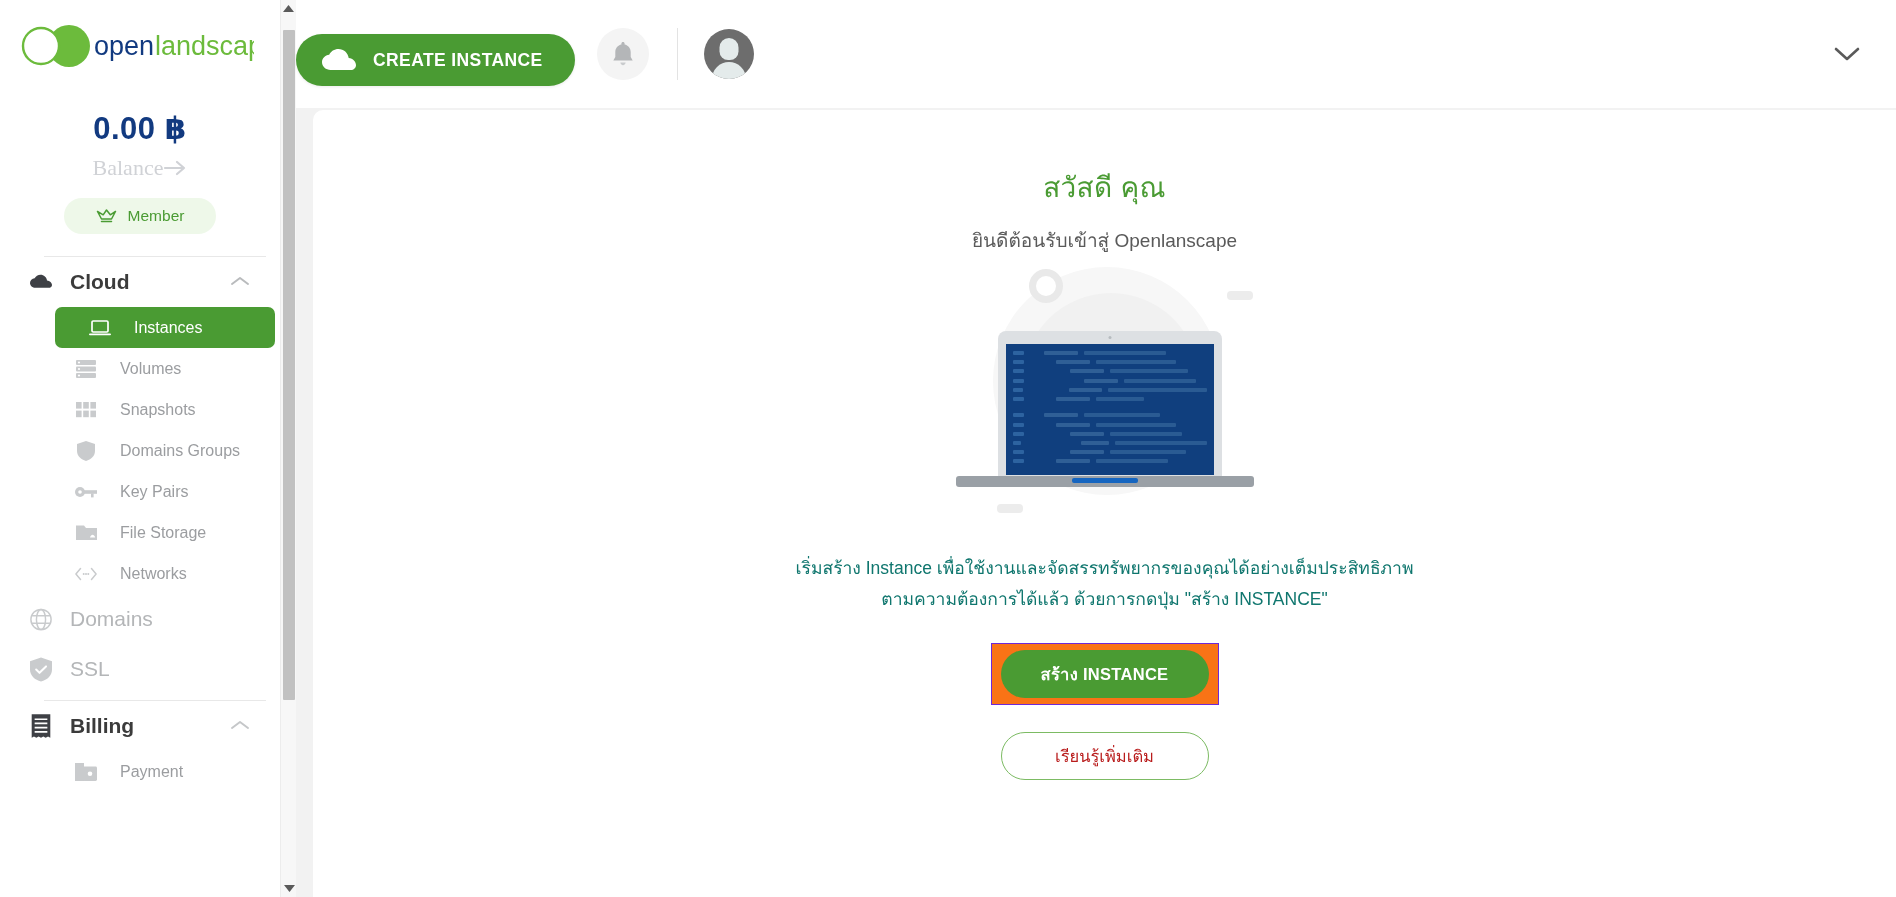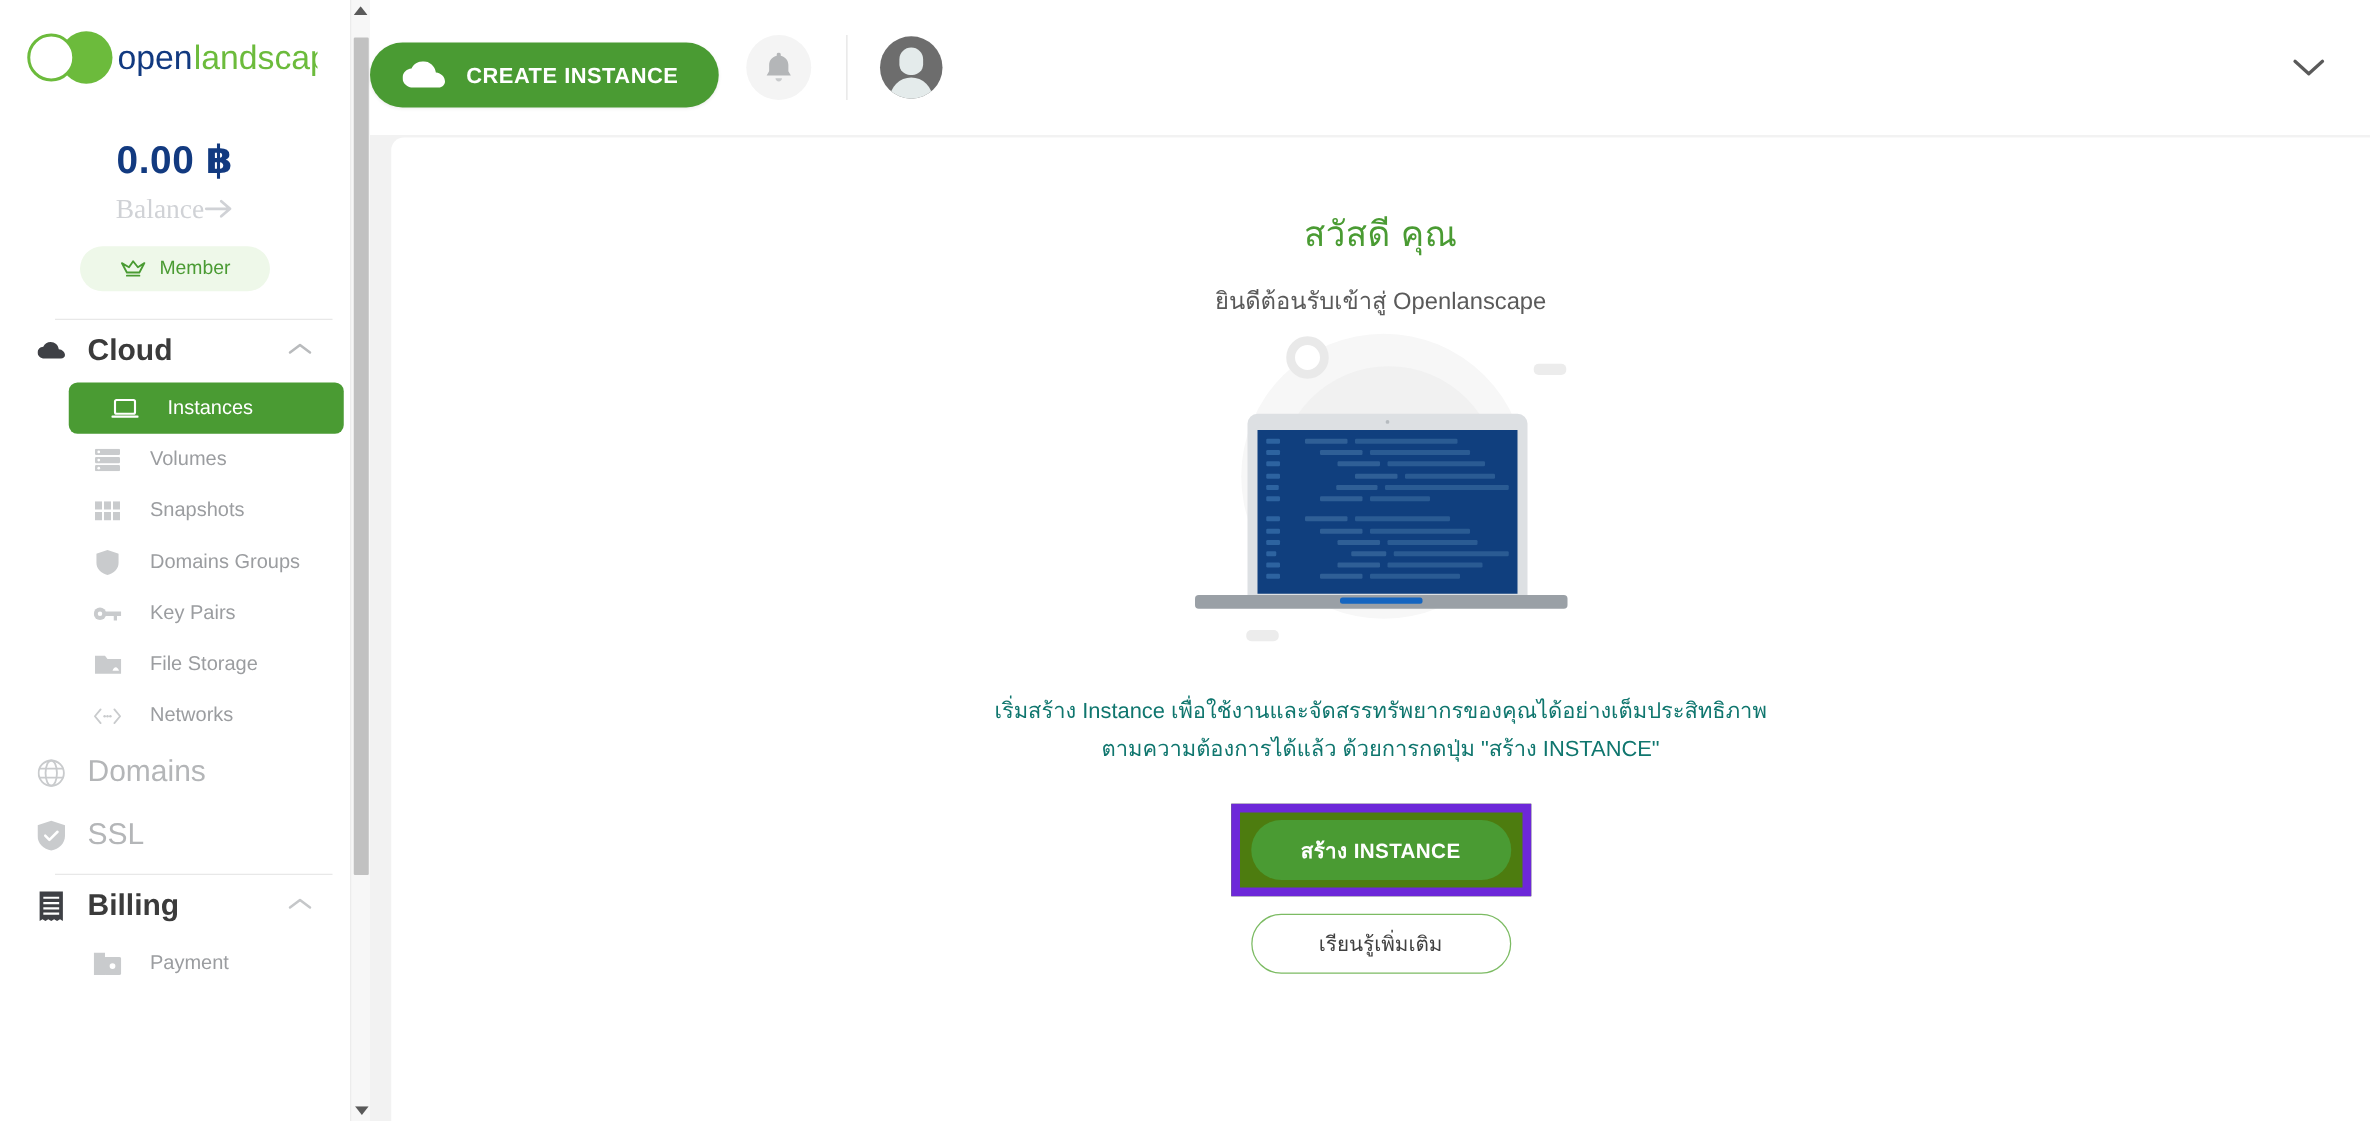--- a/index.html
+++ b/index.html
@@ -71,21 +71,21 @@
   }
 
   .nav-group-head {
     display: flex; align-items: center;
     height: 50px;
     padding-left: 30px;
     gap: 18px;
     cursor: pointer;
   }
   .nav-group-head .ghead-label {
-    font-size: 24px;
+    font-size: 21px;
     font-weight: bold;
     color: #3b3b3b;
     flex: 1;
   }
   .nav-group-head.muted .ghead-label {
     color: #b4b6b8;
     font-weight: normal;
   }
   .chev { margin-right: 30px; }
 
@@ -285,39 +285,39 @@
   .desc {
     margin-top: 20px;
     text-align: center;
     font-size: 17.5px;
     line-height: 31px;
     color: #0f766e;
   }
 
   .btn-highlight {
     margin-top: 28px;
-    border: 7px solid #6d28d9;
-    background: #4d7c0f;
+    border: 1px solid #6d28d9;
+    background: #f97316;
     padding: 6px 9px;
   }
   .primary-btn {
     width: 208px; height: 48px;
     background: #4a9b33;
     border: none; border-radius: 24px;
     color: #fff; font-size: 16.5px; font-weight: bold;
     cursor: pointer;
     letter-spacing: .3px;
   }
   .ghost-btn {
-    margin-top: 14px;
+    margin-top: 27px;
     width: 208px; height: 48px;
     background: #ffffff;
     border: 1.5px solid #7cbb63;
     border-radius: 24px;
-    color: #404040; font-size: 16.5px;
+    color: #b91c1c; font-size: 16.5px;
     cursor: pointer;
   }
 </style>
 </head>
 <body>
 
 <div id="app">
 
   <div id="sidebar">
 

